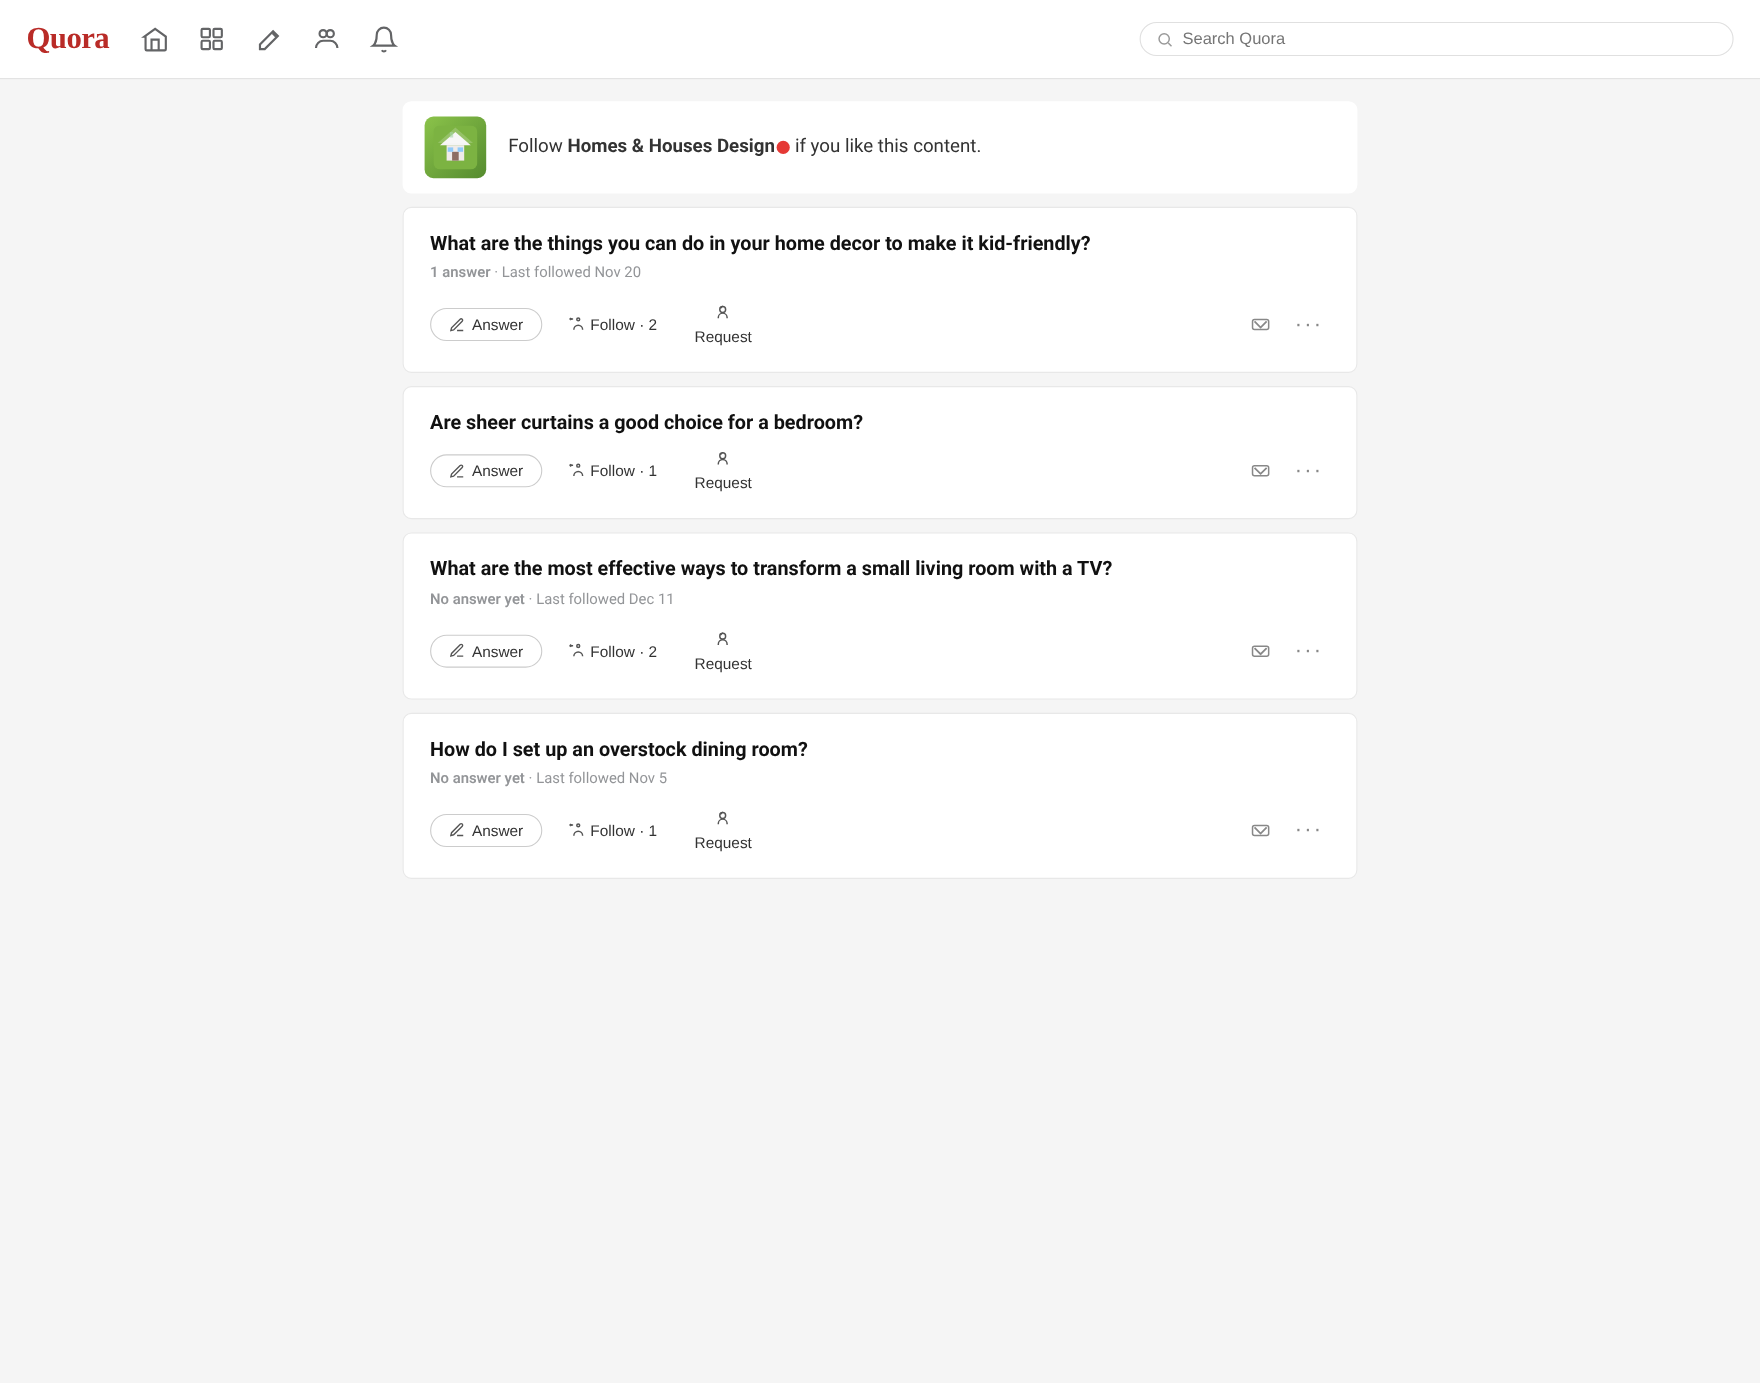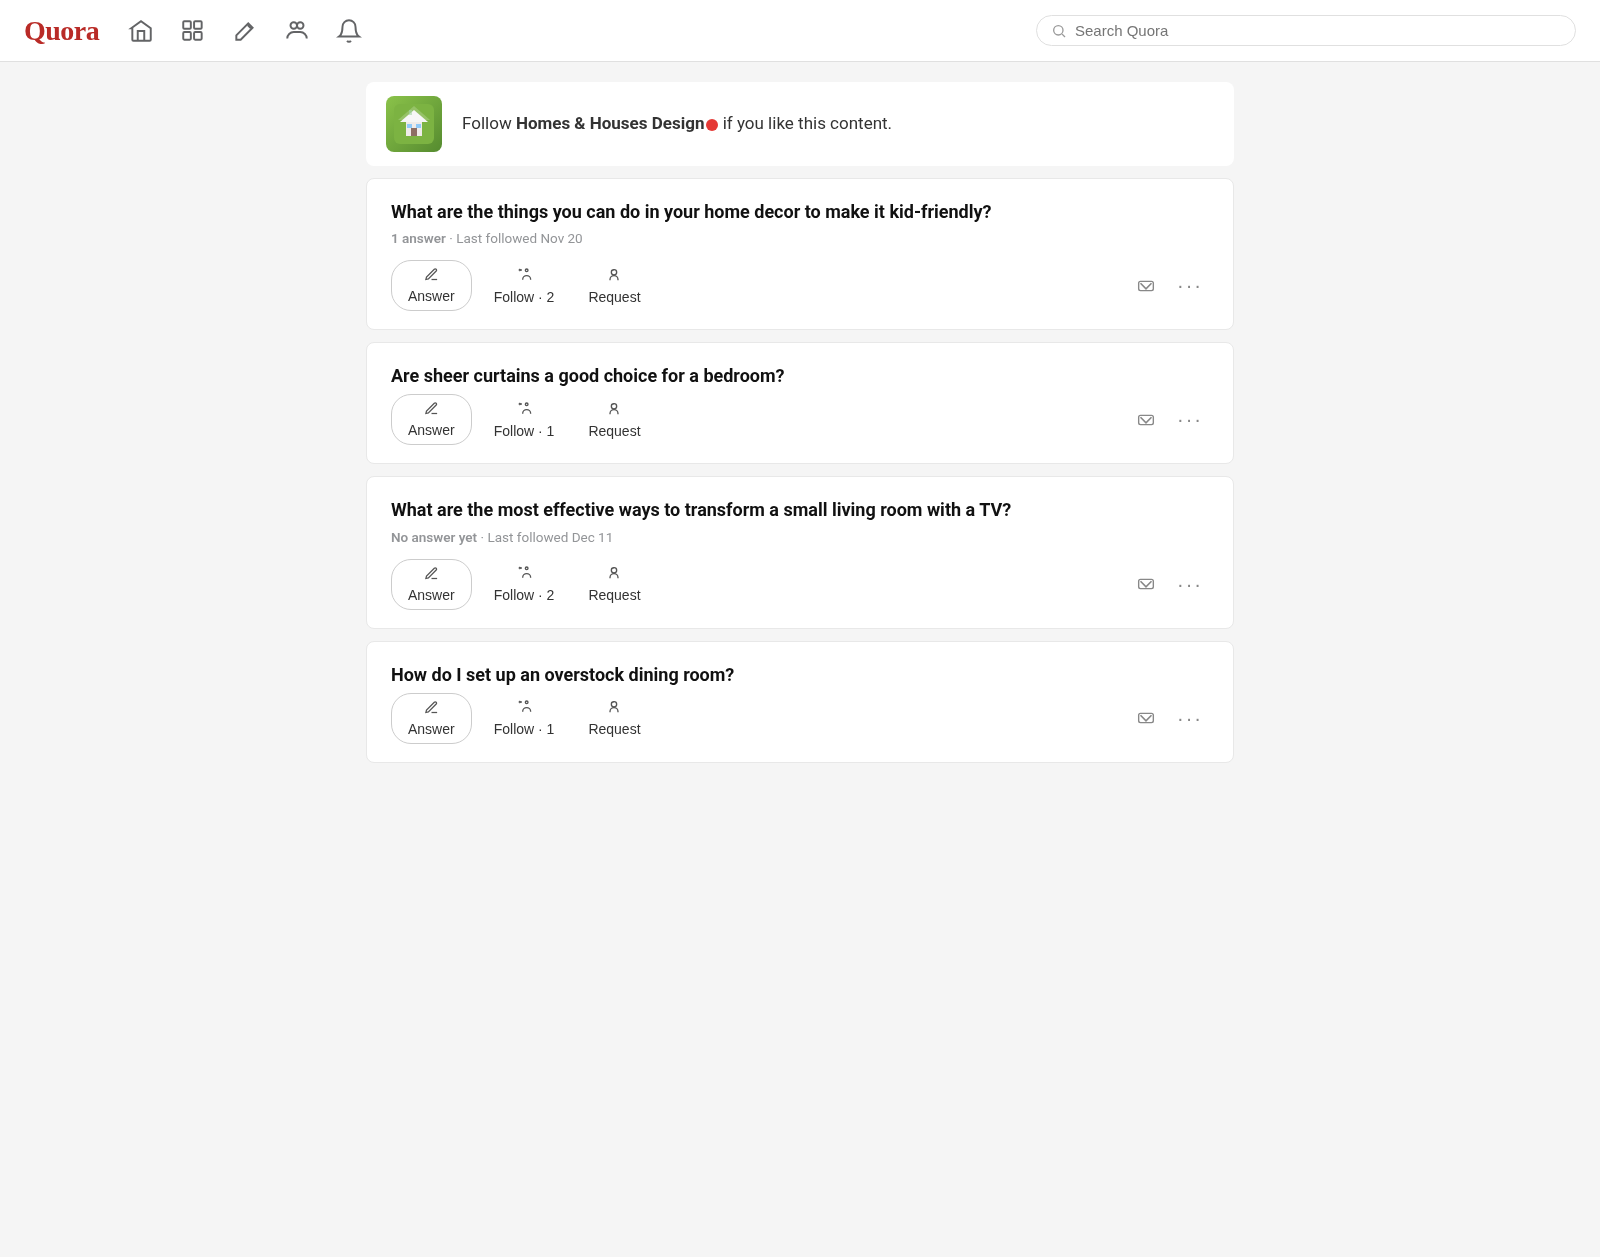--- a/index.html
+++ b/index.html
@@ -9,21 +9,21 @@
       color: #333;
     }
 
     
     .navbar {
       background: #fff;
       border-bottom: 1px solid #e0e0e0;
       display: flex;
       align-items: center;
       padding: 0 24px;
-      height: 62px;
+      height: 72px;
       gap: 28px;
     }
     .navbar-logo {
       font-size: 28px;
       font-weight: 700;
       color: #b92b27;
       letter-spacing: -0.5px;
       font-family: Georgia, serif;
       text-decoration: none;
     }
@@ -163,41 +163,39 @@
       align-items: center;
       gap: 6px;
       border: 1.5px solid #ccc;
       border-radius: 20px;
       padding: 6px 16px;
       font-size: 14px;
       color: #333;
       background: #fff;
       cursor: pointer;
       font-weight: 500;
-      flex-direction: column;
     }
     .btn-answer svg {
       width: 15px;
       height: 15px;
       stroke: #555;
       fill: none;
       stroke-width: 2;
     }
     .btn-follow {
       display: flex;
       align-items: center;
       gap: 6px;
       padding: 6px 12px;
       font-size: 14px;
       color: #333;
       background: transparent;
       border: none;
       cursor: pointer;
       font-weight: 500;
-      flex-direction: column;
     }
     .btn-follow svg {
       width: 16px;
       height: 16px;
       stroke: #555;
       fill: none;
       stroke-width: 2;
     }
     .btn-request {
       display: flex;
@@ -450,20 +448,25 @@
               <rect x="4" y="7" width="16" height="10" rx="2" stroke-width="1.5"></rect>
             </svg>
       </button>
       <button class="btn-more">
         <span>···</span>
       </button>
     </div>
   </div>
       <div class="question-card">
     <div class="question-title">How do I set up an overstock dining room?</div>
+    <div class="question-meta">
+      <span class="answer-count">No answer yet</span>
+      <span> · </span>
+      <span>Last followed Nov 5</span>
+    </div>
     <div class="question-actions">
       <button class="btn-answer">
         <svg viewBox="0 0 24 24">
               <path d="M12 20h9"></path>
               <path d="M16.5 3.5a2.121 2.121 0 013 3L7 19l-4 1 1-4L16.5 3.5z"></path>
             </svg>
         <span>Answer</span>
       </button>
       <button class="btn-follow">
         <svg viewBox="0 0 24 24">

